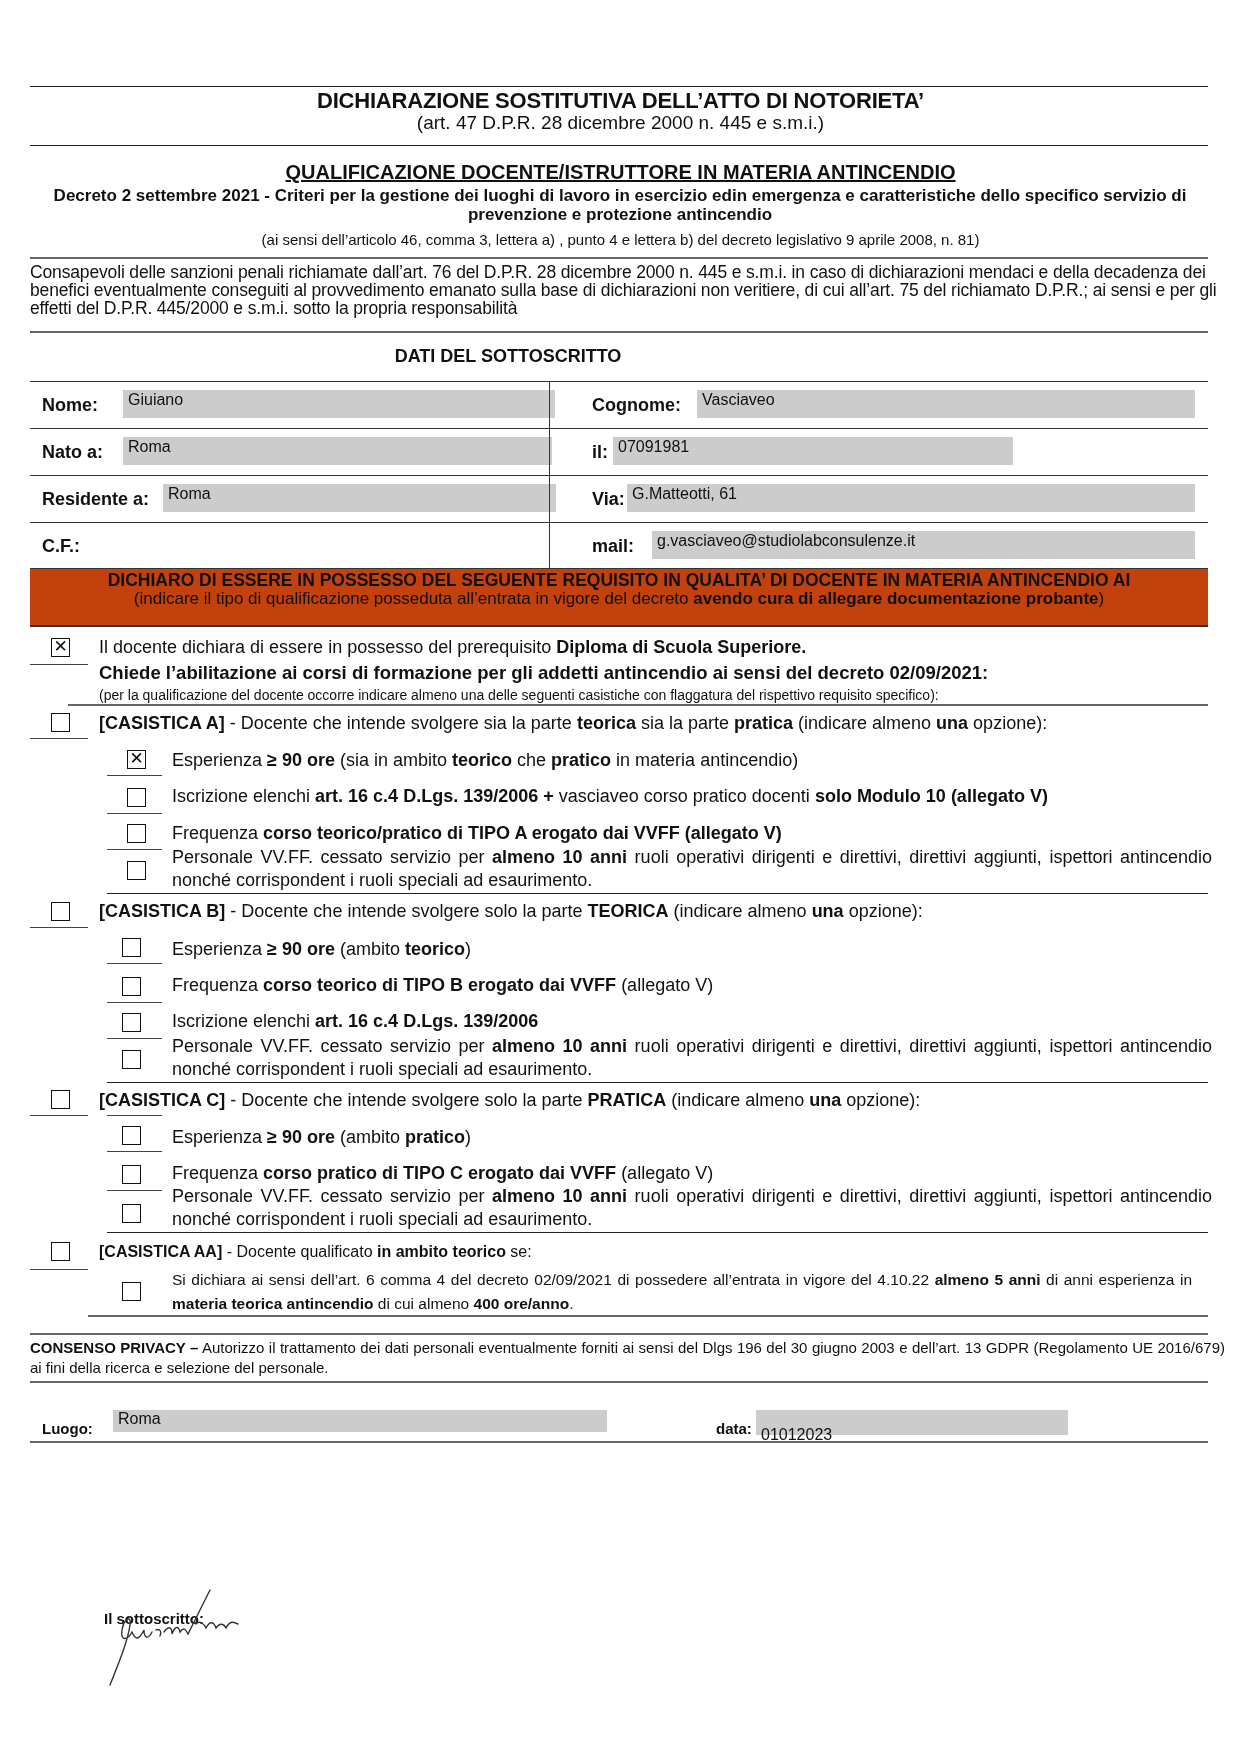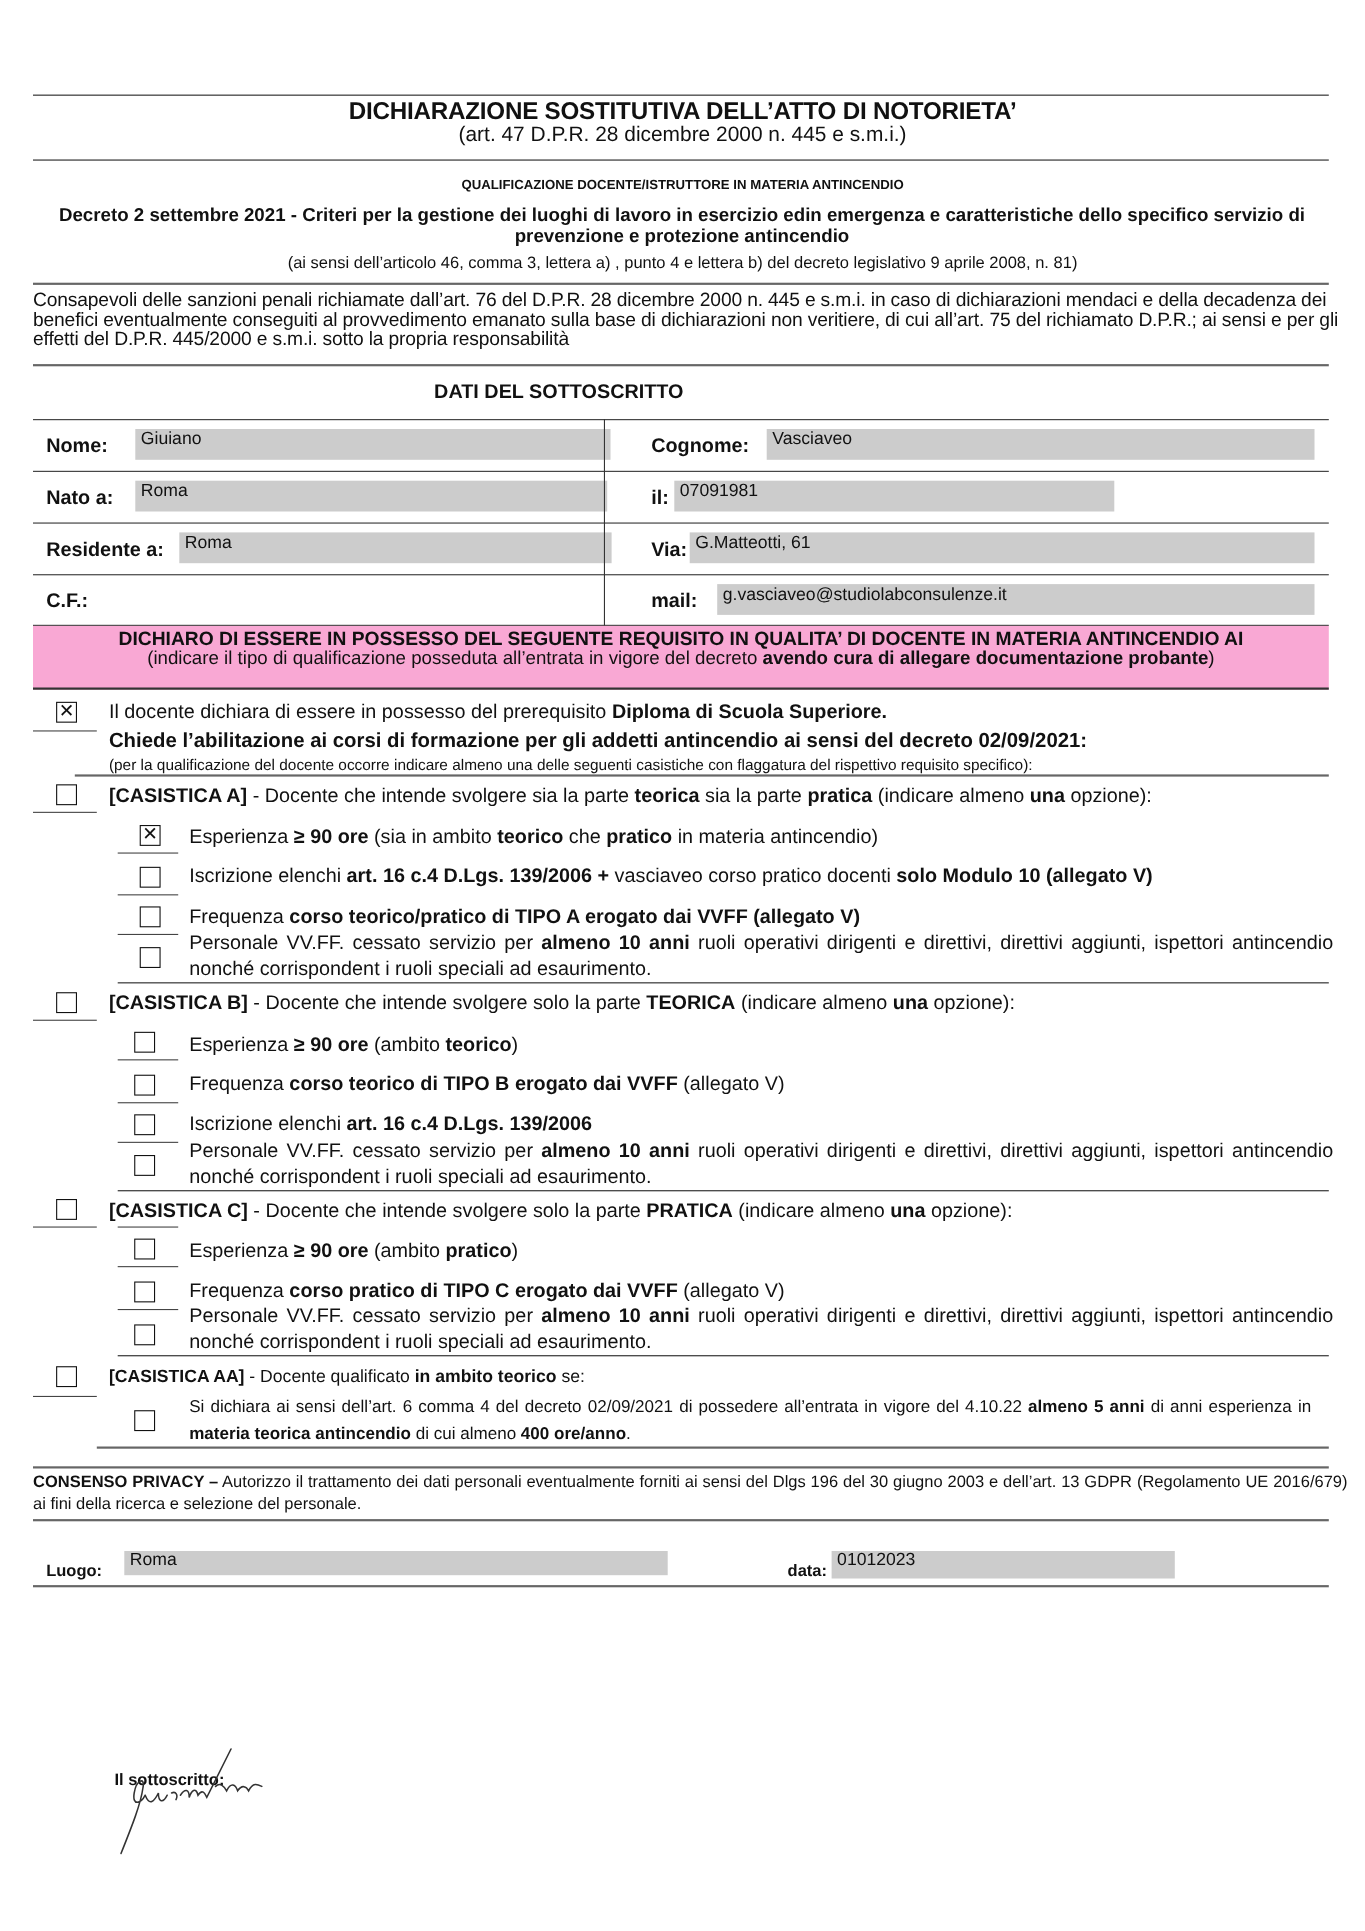--- a/index.html
+++ b/index.html
@@ -7,39 +7,39 @@
     width: 1241px; height: 1755px; background: #ffffff;
     font-family: "Liberation Sans", "DejaVu Sans", sans-serif;
     color: #111; position: relative; overflow: hidden;
   }
   .abs { position: absolute; }
   .hline { position: absolute; height: 0; border-top: 1.5px solid #222; }
   .hline.gray { border-top-color: #666; border-top-width: 2px; }
   .center { text-align: center; }
   .title1 { top: 86px; left: 0; width: 1241px; font-size: 22px; font-weight: bold; letter-spacing: -0.2px; }
   .title2 { top: 112px; left: 0; width: 1241px; font-size: 19px; }
-  .title3 { top: 161px; left: 0; width: 1241px; font-size: 12px; font-weight: bold; }
+  .title3 { top: 161px; left: 0; width: 1241px; font-size: 20px; font-weight: bold; text-decoration: underline; }
   .title4 { top: 186px; left: 40px; width: 1160px; font-size: 17px; font-weight: bold; line-height: 19px; }
   .title5 { top: 231px; left: 0; width: 1241px; font-size: 15px; }
   .intro { top: 263px; left: 30px; width: 1195px; font-size: 17.5px; line-height: 18px; letter-spacing: -0.15px; }
   .section-title { top: 346px; left: 0; width: 1016px; font-size: 18px; font-weight: bold; }
 
   
   .ftable { position: absolute; left: 30px; top: 381px; width: 1178px; }
   .frow { position: relative; height: 47px; border-top: 1.5px solid #333; }
   .frow.last { border-bottom: 1.5px solid #333; }
   .vsep { position: absolute; left: 549px; top: 381px; width: 0; height: 188px; border-left: 1.5px solid #333; }
   .flabel { position: absolute; font-size: 18px; font-weight: bold; top: 13px; }
   .finput {
     position: absolute; background: #cccccc; height: 28px; top: 8px;
     font-size: 16px; padding: 1px 5px; color: #111; border: none;
   }
 
   
-  .dbox { position: absolute; left: 30px; top: 569px; width: 1178px; height: 58px; background: #f9a8d4; border-bottom: 2px solid #333; }
+  .dbox { position: absolute; left: 30px; top: 569px; width: 1178px; height: 58px; background: #c2410c; border-bottom: 2px solid #333; }
   .dbox .l1 { font-size: 17.5px; font-weight: bold; line-height: 17px; padding-top: 3px; }
   .dbox .l3 { font-size: 17px; line-height: 19px; }
 
   .cb {
     position: absolute; width: 19px; height: 19px; border: 1.5px solid #111; background: #fff;
     font-size: 17px; line-height: 16px; text-align: center; color: #111;
   }
   .txt { position: absolute; font-size: 18px; line-height: 22px; white-space: nowrap; }
   .txt.wrap { white-space: normal; text-align: justify; text-align-last: left; line-height: 23px; }
   .small { position: absolute; font-size: 14px; line-height: 17px; white-space: nowrap; }
@@ -168,21 +168,21 @@
 <div class="txt wrap" style="left:172px;top:1268px;width:1020px;font-size:15.5px;line-height:24px;"><span>Si dichiara ai sensi dell’art. 6 comma 4 del decreto 02/09/2021 di possedere all’entrata in vigore del 4.10.22 </span><span class="b">almeno 5 anni</span><span> di anni esperienza in </span><span class="b">materia teorica antincendio</span><span> di cui almeno </span><span class="b">400 ore/anno</span><span>.</span></div>
 <div class="hline gray" style="top:1315px;left:88px;width:1120px;"></div>
 
 <div class="hline gray" style="top:1333px;left:30px;width:1178px;"></div>
 <div class="abs privacy"><span class="b">CONSENSO PRIVACY –</span><span> Autorizzo il trattamento dei dati personali eventualmente forniti ai sensi del Dlgs 196 del 30 giugno 2003 e dell’art. 13 GDPR (Regolamento UE 2016/679) ai fini della ricerca e selezione del personale.</span></div>
 <div class="hline gray" style="top:1381px;left:30px;width:1178px;"></div>
 
 <div class="abs b" style="left:42px;top:1420px;font-size:15px;">Luogo:</div>
 <div class="finput" style="left:113px;top:1410px;width:494px;height:22px;font-size:16px;padding-top:0;">Roma</div>
 <div class="abs b" style="left:716px;top:1420px;font-size:15px;">data:</div>
-<div class="finput" style="left:756px;top:1410px;width:312px;height:25px;font-size:16px;padding-top:0;">01012023</div>
+<div class="finput" style="left:756px;top:1410px;width:312px;height:25px;font-size:16px;padding-top:16px;">01012023</div>
 <div class="hline gray" style="top:1441px;left:30px;width:1178px;"></div>
 
 <div class="abs sig-label">Il sottoscritto:</div>
 <div class="abs" style="left:100px;top:1580px;width:180px;height:110px;">
   <svg width="180" height="110" viewBox="0 0 180 110">
     <path d="M10 105 C 20 80, 28 60, 30 45 C 32 35, 24 38, 22 50 C 20 62, 28 60, 32 52 M 32 52 C 36 62, 40 58, 44 50 C 44 58, 48 60, 52 52 M 56 50 C 60 48, 62 52, 60 56 M 64 52 C 68 46, 72 46, 72 54 C 74 48, 78 44, 80 52 C 84 46, 86 50, 88 54 L 110 10 M 96 44 C 100 40, 104 44, 106 48 C 110 40, 114 42, 116 48 C 120 42, 124 44, 126 48 C 130 40, 134 42, 138 44" fill="none" stroke="#333" stroke-width="1.4" stroke-linecap="round"></path>
   </svg>
 </div>
 
 </body></html>

